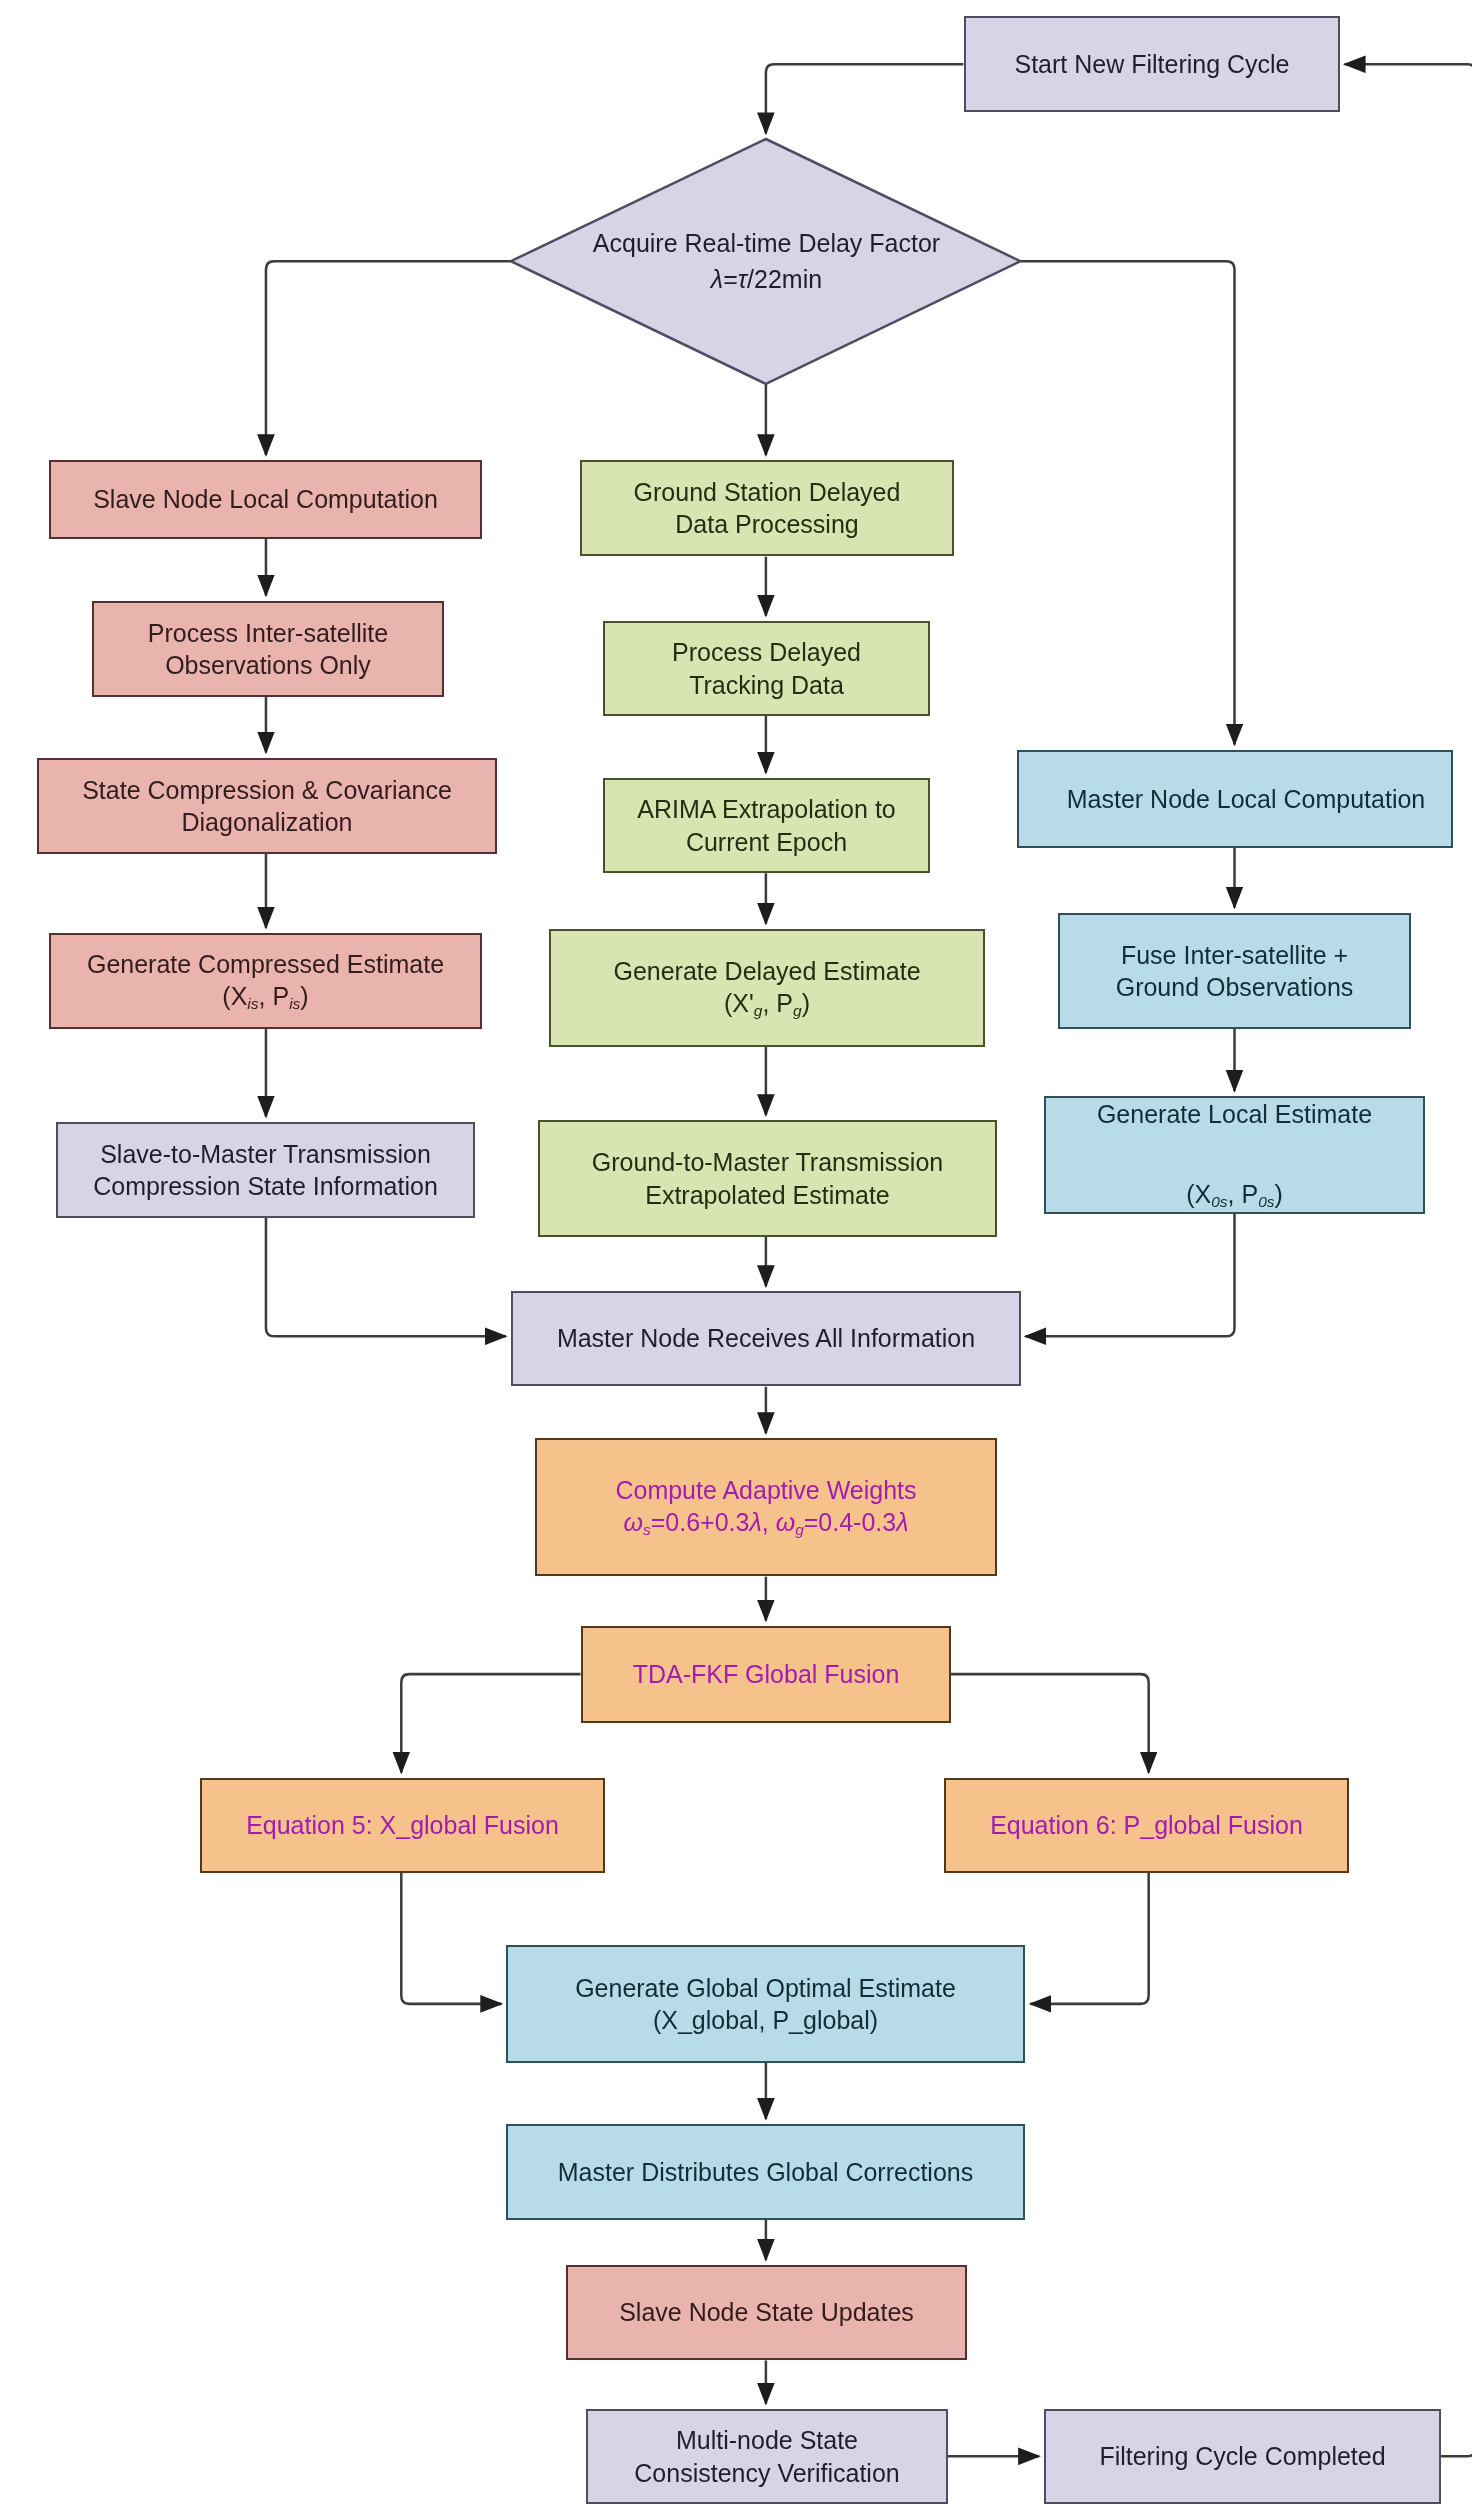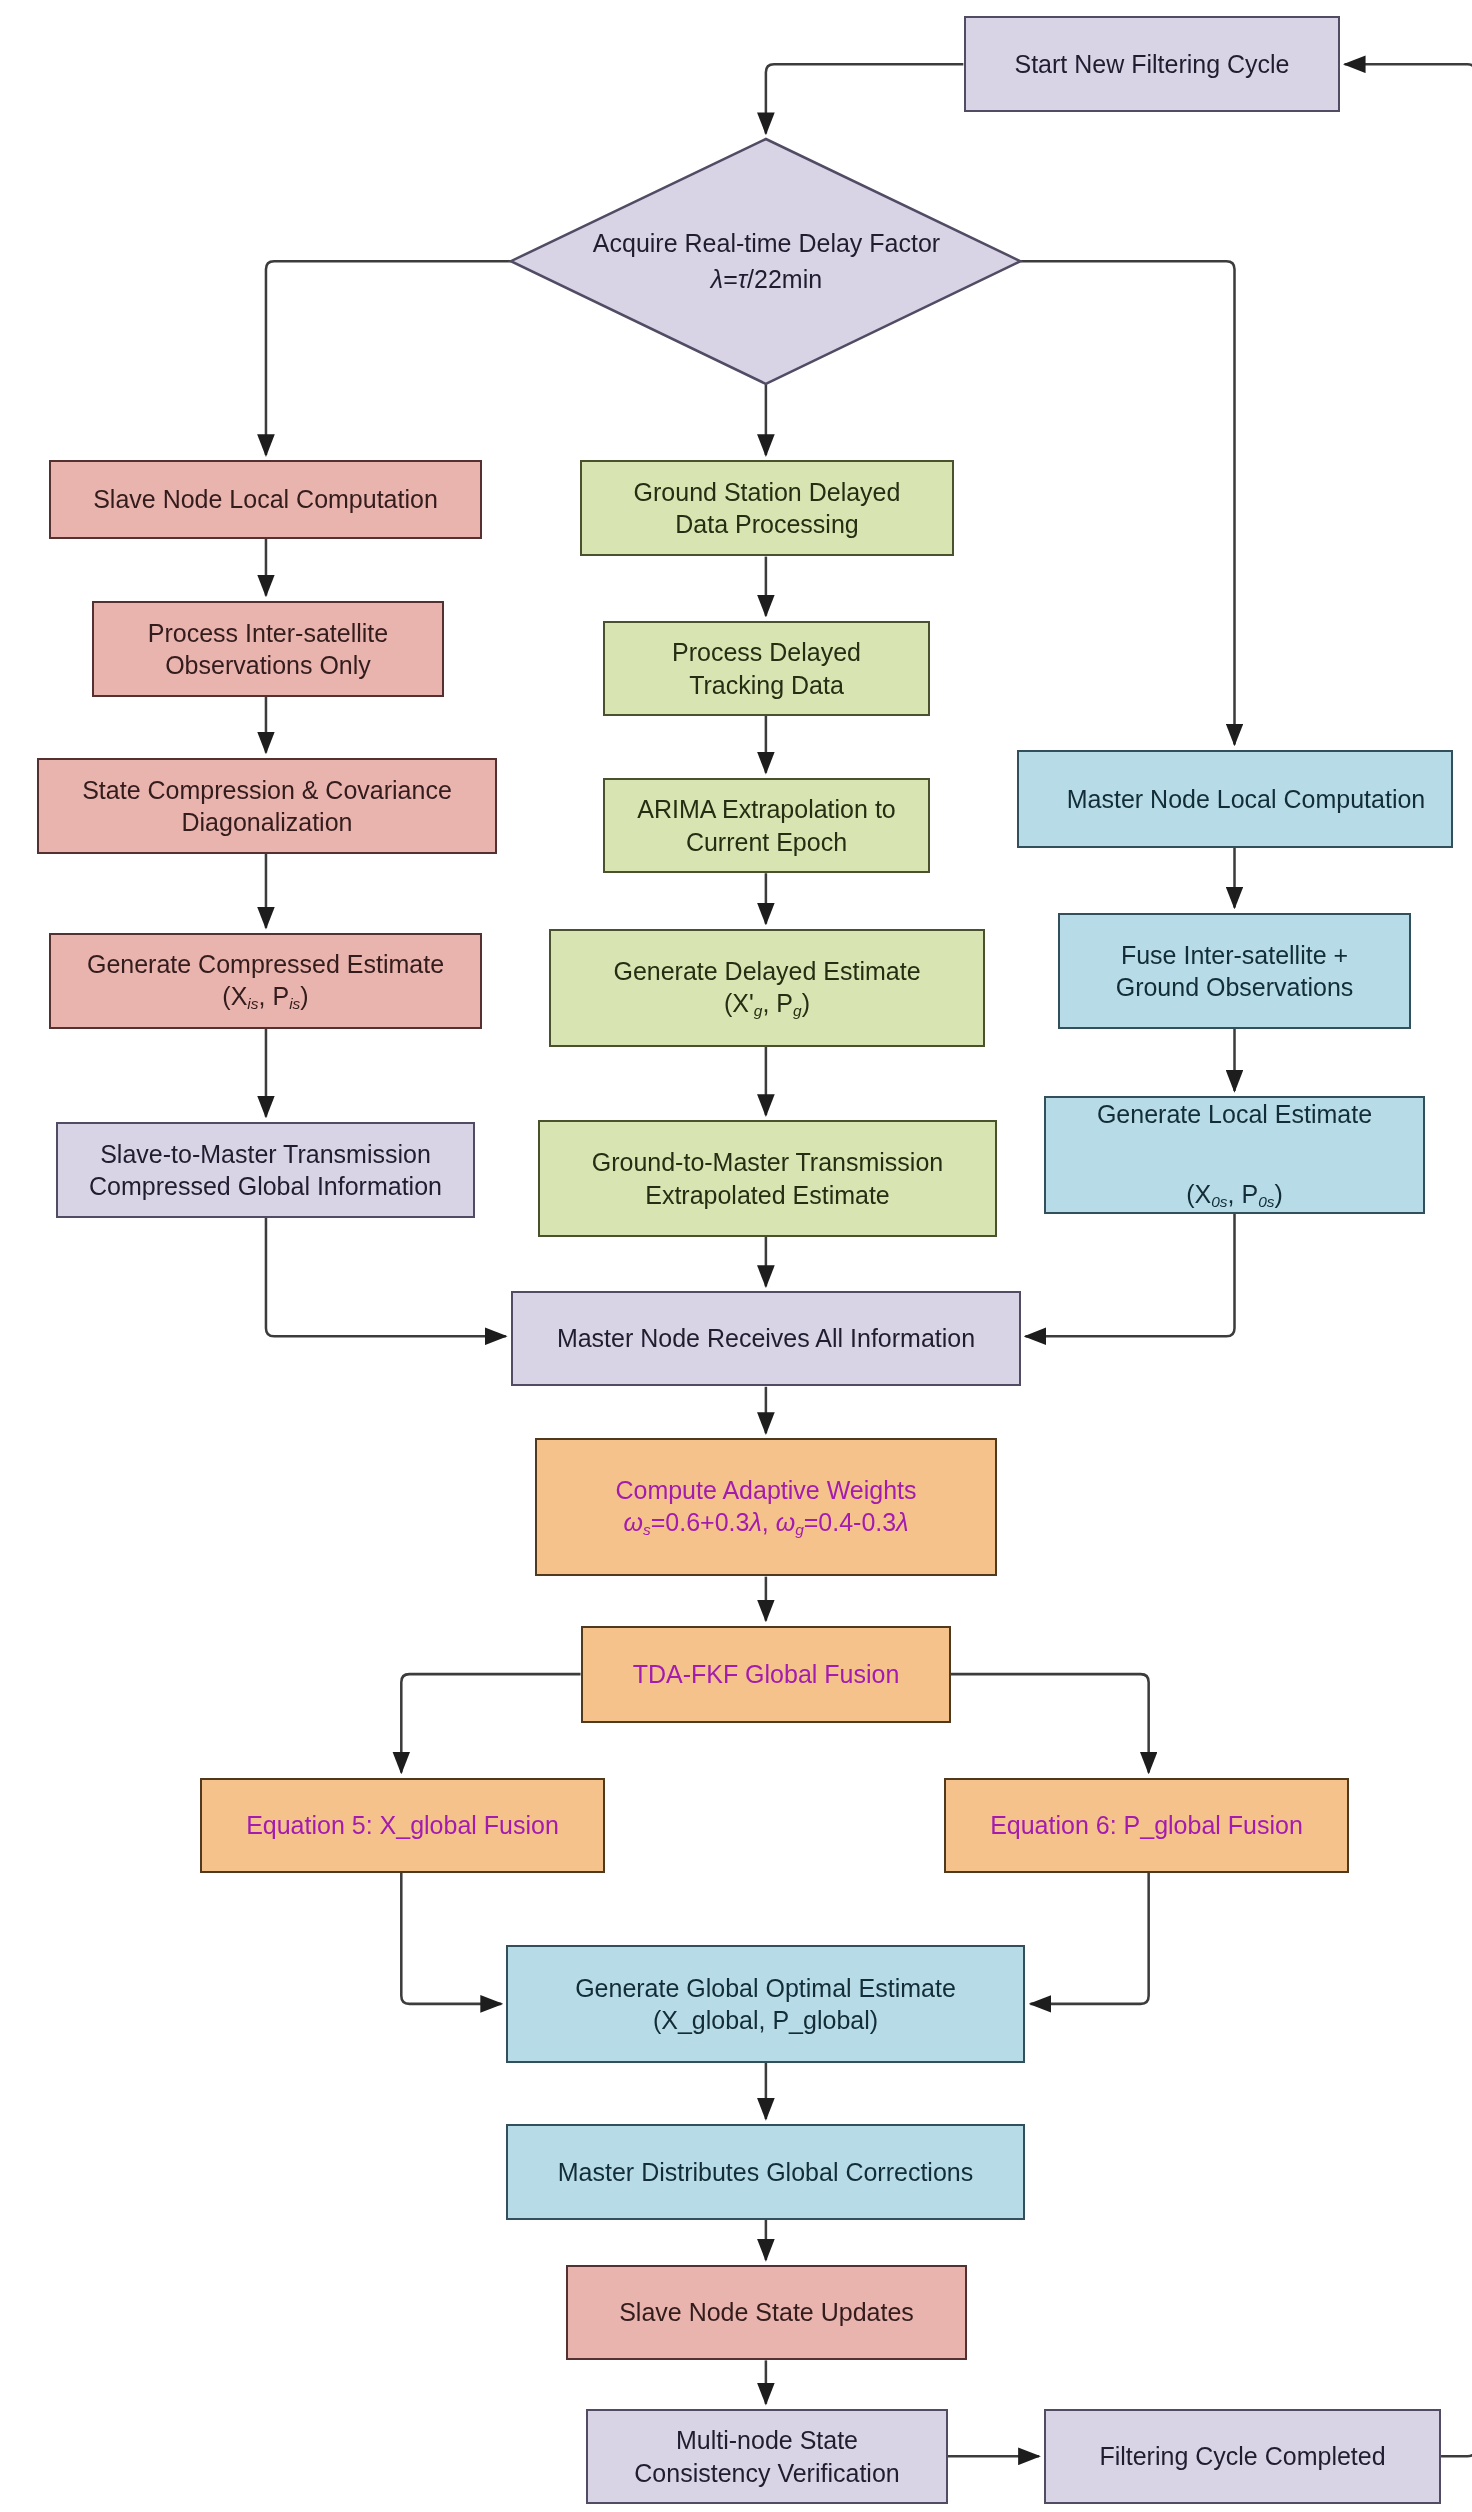--- a/index.html
+++ b/index.html
@@ -115,21 +115,21 @@
     <span class="ln">Diagonalization</span>
   </div>
 
   <div class="node pink" style="left:33px;top:933px;width:433px;height:96px;">
     <span class="ln">Generate Compressed Estimate</span>
     <span class="ln"><span>(X</span><span class="sub">is</span><span>, P</span><span class="sub">is</span><span>)</span></span>
   </div>
 
   <div class="node lav" style="left:40px;top:1122px;width:419px;height:96px;">
     <span class="ln">Slave-to-Master Transmission</span>
-    <span class="ln">Compressed Global Information</span>
+    <span class="ln">Compression State Information</span>
   </div>
 
   <div class="node green" style="left:564px;top:460px;width:374px;height:96px;">
     <span class="ln">Ground Station Delayed</span>
     <span class="ln">Data Processing</span>
   </div>
 
   <div class="node green" style="left:587px;top:621px;width:327px;height:95px;">
     <span class="ln">Process Delayed</span>
     <span class="ln">Tracking Data</span>

